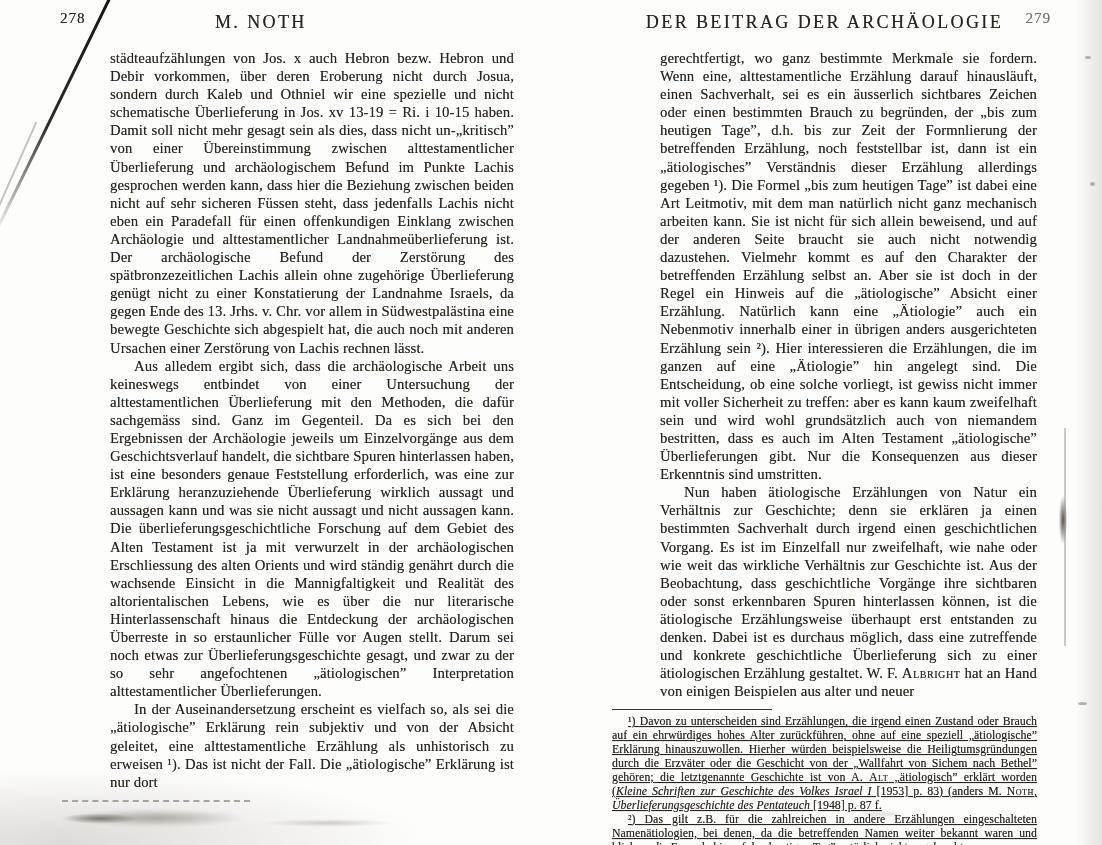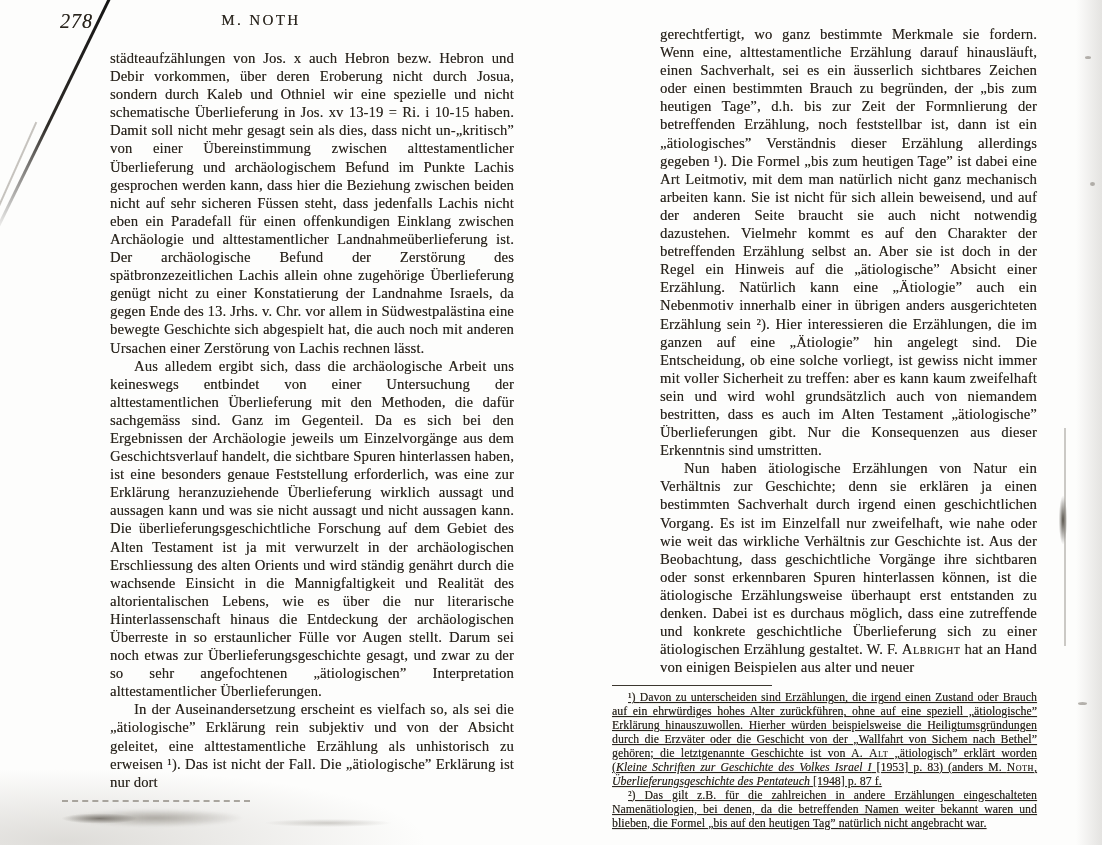--- a/index.html
+++ b/index.html
@@ -34,24 +34,24 @@
   .s2{left:1090px;top:182px;width:5px;height:4px;}
   .s3{left:1078px;top:702px;width:9px;height:3px;}
   .s4{left:860px;top:812px;width:40px;height:4px;opacity:.35;filter:blur(1px);}
   
   .page{position:absolute;top:10px;z-index:3;color:#29241d;
     text-shadow:0.2px 0.2px 0.3px rgba(43,36,28,.55);}
   .page-left{left:62px;width:452px;}
   .page-right{left:612px;width:425px;}
   .pg-header{position:relative;height:24px;}
   .running{position:absolute;top:2px;white-space:nowrap;
-    font-size:15px;letter-spacing:2.4px;}
+    font-size:18px;letter-spacing:2.4px;}
   .page-left  .running{left:44%;transform:translateX(-50%);}
   .page-right .running{left:50%;transform:translateX(-50%);}
-  .pagenum{position:absolute;top:0;font-size:20px;letter-spacing:1px;font-style:italic;}
+  .pagenum{position:absolute;top:0;font-size:15px;letter-spacing:1px;}
   .page-left  .pagenum{left:-2px;}
   .page-right .pagenum{right:-14px;opacity:.65;filter:blur(.4px);}
   .bodytext{margin-top:15px;font-size:14.6px;line-height:18.1px;
     text-align:justify;letter-spacing:.15px;hyphens:auto;margin-left:48px;}
   .bodytext p{margin:0;}
   .bodytext p.ind{text-indent:24px;}
   .fnsep{border:0;margin:9px 0 5px 0;}
   .fnsep-dashed{width:188px;border-top:2px dashed #97928a;opacity:.8;}
   .fnsep-solid{width:160px;border-top:1.6px solid #3c372f;}
   .footnotes{font-size:11.7px;line-height:13.9px;text-align:justify;
@@ -84,20 +84,24 @@
   </header>
   <div class="bodytext">
     <p>städteaufzählungen von Jos. x auch Hebron bezw. Hebron und Debir vorkommen, über deren Eroberung nicht durch Josua, sondern durch Kaleb und Othniel wir eine spezielle und nicht schematische Überlieferung in Jos. xv 13-19 = Ri. i 10-15 haben. Damit soll nicht mehr gesagt sein als dies, dass nicht un-„kritisch” von einer Übereinstimmung zwischen alttestamentlicher Überlieferung und archäologischem Befund im Punkte Lachis gesprochen werden kann, dass hier die Beziehung zwischen beiden nicht auf sehr sicheren Füssen steht, dass jedenfalls Lachis nicht eben ein Paradefall für einen offenkundigen Einklang zwischen Archäologie und alttestamentlicher Landnahmeüberlieferung ist. Der archäologische Befund der Zerstörung des spätbronzezeitlichen Lachis allein ohne zugehörige Überlieferung genügt nicht zu einer Konstatierung der Landnahme Israels, da gegen Ende des 13. Jrhs. v. Chr. vor allem in Südwestpalästina eine bewegte Geschichte sich abgespielt hat, die auch noch mit anderen Ursachen einer Zerstörung von Lachis rechnen lässt.</p>
     <p class="ind">Aus alledem ergibt sich, dass die archäologische Arbeit uns keineswegs entbindet von einer Untersuchung der alttestamentlichen Überlieferung mit den Methoden, die dafür sachgemäss sind. Ganz im Gegenteil. Da es sich bei den Ergebnissen der Archäologie jeweils um Einzelvorgänge aus dem Geschichtsverlauf handelt, die sichtbare Spuren hinterlassen haben, ist eine besonders genaue Feststellung erforderlich, was eine zur Erklärung heranzuziehende Überlieferung wirklich aussagt und aussagen kann und was sie nicht aussagt und nicht aussagen kann. Die überlieferungsgeschichtliche Forschung auf dem Gebiet des Alten Testament ist ja mit verwurzelt in der archäologischen Erschliessung des alten Orients und wird ständig genährt durch die wachsende Einsicht in die Mannigfaltigkeit und Realität des altorientalischen Lebens, wie es über die nur literarische Hinterlassenschaft hinaus die Entdeckung der archäologischen Überreste in so erstaunlicher Fülle vor Augen stellt. Darum sei noch etwas zur Überlieferungsgeschichte gesagt, und zwar zu der so sehr angefochtenen „ätiologischen” Interpretation alttestamentlicher Überlieferungen.</p>
     <p class="ind">In der Auseinandersetzung erscheint es vielfach so, als sei die „ätiologische” Erklärung rein subjektiv und von der Absicht geleitet, eine alttestamentliche Erzählung als unhistorisch zu erweisen ¹). Das ist nicht der Fall. Die „ätiologische” Erklärung ist nur dort</p>
   </div>
   <hr class="fnsep fnsep-dashed">
 </section>
 
 <section class="page page-right">
+  <header class="pg-header">
+    <span class="running">DER BEITRAG DER ARCHÄOLOGIE</span>
+    <span class="pagenum">279</span>
+  </header>
   <div class="bodytext">
     <p>gerechtfertigt, wo ganz bestimmte Merkmale sie fordern. Wenn eine, alttestamentliche Erzählung darauf hinausläuft, einen Sachverhalt, sei es ein äusserlich sichtbares Zeichen oder einen bestimmten Brauch zu begründen, der „bis zum heutigen Tage”, d.h. bis zur Zeit der Formnlierung der betreffenden Erzählung, noch feststellbar ist, dann ist ein „ätiologisches” Verständnis dieser Erzählung allerdings gegeben ¹). Die Formel „bis zum heutigen Tage” ist dabei eine Art Leitmotiv, mit dem man natürlich nicht ganz mechanisch arbeiten kann. Sie ist nicht für sich allein beweisend, und auf der anderen Seite braucht sie auch nicht notwendig dazustehen. Vielmehr kommt es auf den Charakter der betreffenden Erzählung selbst an. Aber sie ist doch in der Regel ein Hinweis auf die „ätiologische” Absicht einer Erzählung. Natürlich kann eine „Ätiologie” auch ein Nebenmotiv innerhalb einer in übrigen anders ausgerichteten Erzählung sein ²). Hier interessieren die Erzählungen, die im ganzen auf eine „Ätiologie” hin angelegt sind. Die Entscheidung, ob eine solche vorliegt, ist gewiss nicht immer mit voller Sicherheit zu treffen: aber es kann kaum zweifelhaft sein und wird wohl grundsätzlich auch von niemandem bestritten, dass es auch im Alten Testament „ätiologische” Überlieferungen gibt. Nur die Konsequenzen aus dieser Erkenntnis sind umstritten.</p>
     <p class="ind"><span>Nun haben ätiologische Erzählungen von Natur ein Verhältnis zur Geschichte; denn sie erklären ja einen bestimmten Sachverhalt durch irgend einen geschichtlichen Vorgang. Es ist im Einzelfall nur zweifelhaft, wie nahe oder wie weit das wirkliche Verhältnis zur Geschichte ist. Aus der Beobachtung, dass geschichtliche Vorgänge ihre sichtbaren oder sonst erkennbaren Spuren hinterlassen können, ist die ätiologische Erzählungsweise überhaupt erst entstanden zu denken. Dabei ist es durchaus möglich, dass eine zutreffende und konkrete geschichtliche Überlieferung sich zu einer ätiologischen Erzählung gestaltet. W. F. </span><span class="sc">Albright</span><span> hat an Hand von einigen Beispielen aus alter und neuer</span></p>
   </div>
   <hr class="fnsep fnsep-solid">
   <div class="footnotes">
     <p><span>¹) </span><span>Davon zu unterscheiden sind Erzählungen, die irgend einen Zustand oder Brauch auf ein ehrwürdiges hohes Alter zurückführen, ohne auf eine speziell „ätiologische” Erklärung hinauszuwollen. Hierher würden beispielsweise die Heiligtumsgründungen durch die Erzväter oder die Geschicht von der „Wallfahrt von Sichem nach Bethel” gehören; die letztgenannte Geschichte ist von A. </span><span class="sc">Alt</span><span> „ätiologisch” erklärt worden (</span><span class="it">Kleine Schriften zur Geschichte des Volkes Israel I</span><span> [1953] p. 83) (anders M. </span><span class="sc">Noth</span><span>, </span><span class="it">Überlieferungsgeschichte des Pentateuch</span><span> [1948] p. 87 f.</span></p>
     <p><span>²) </span><span>Das gilt z.B. für die zahlreichen in andere Erzählungen eingeschalteten Namenätiologien, bei denen, da die betreffenden Namen weiter bekannt waren und blieben, die Formel „bis auf den heutigen Tag” natürlich nicht angebracht war.</span></p>
   </div>
 </section>

